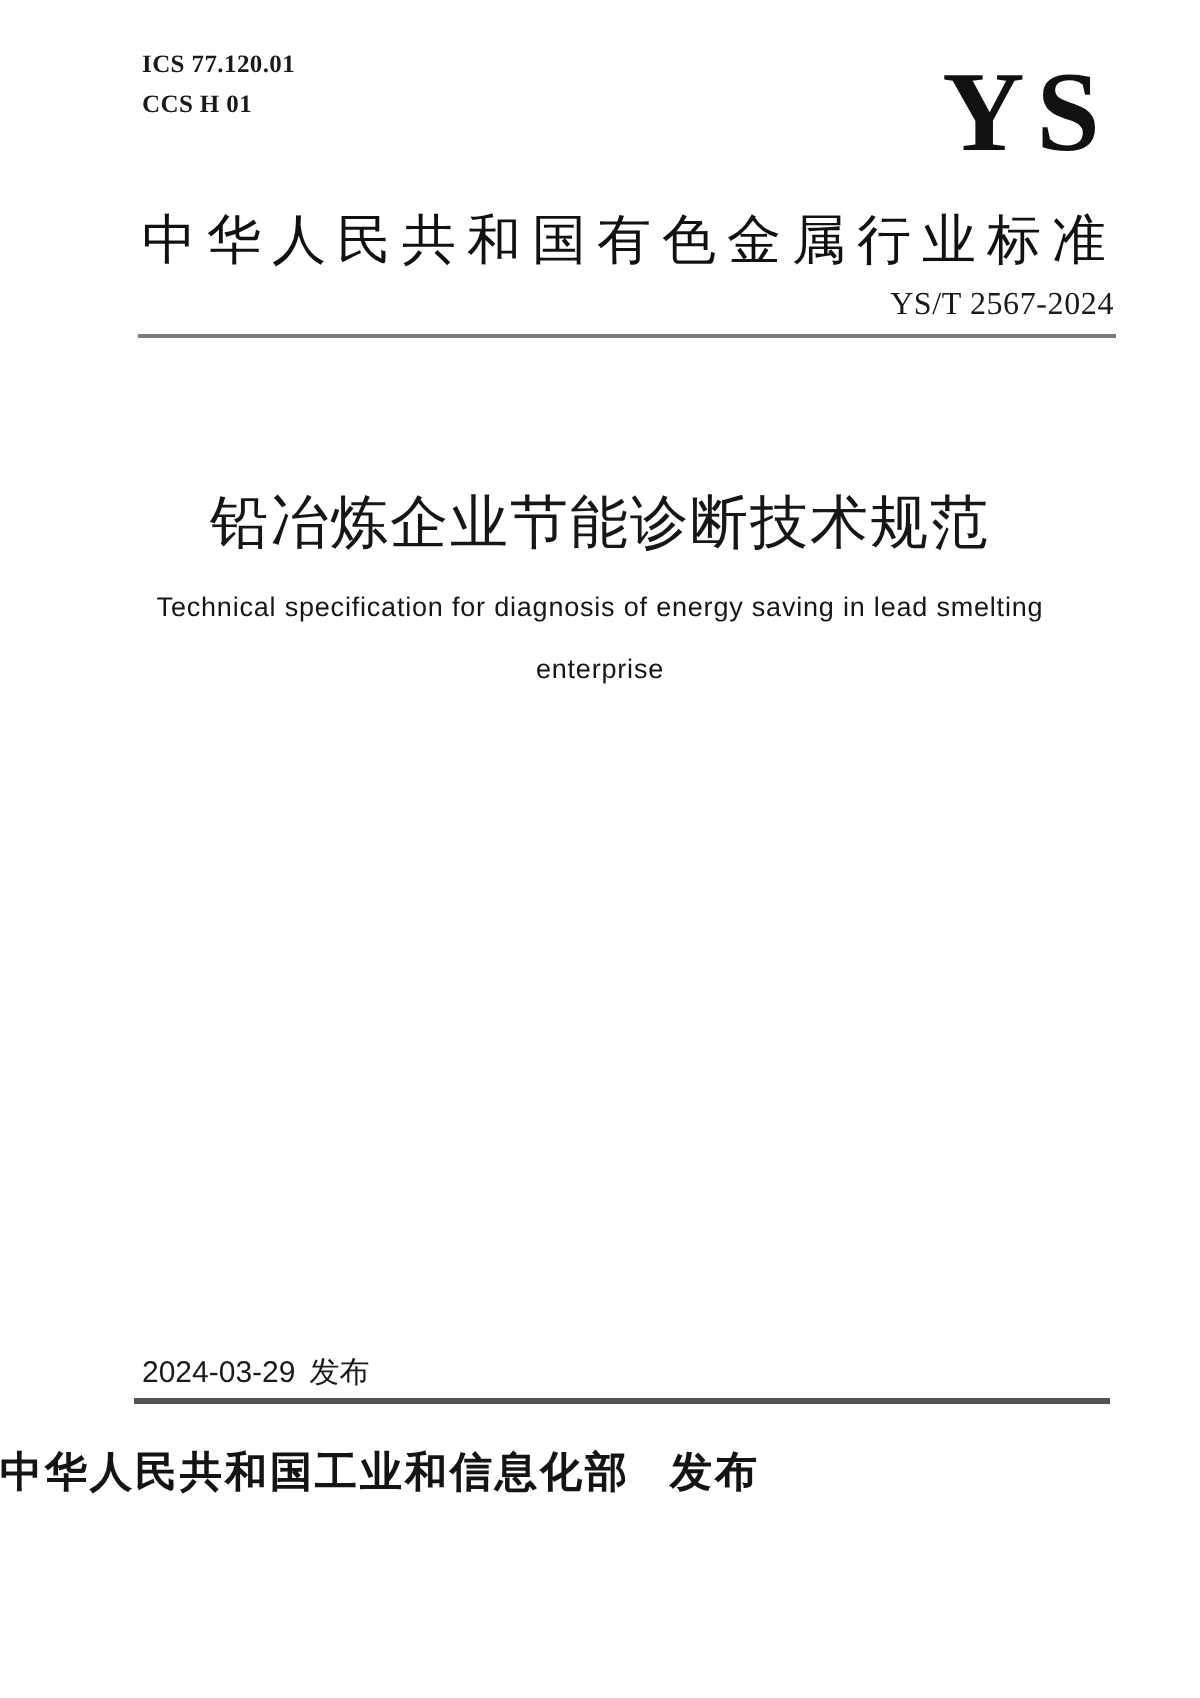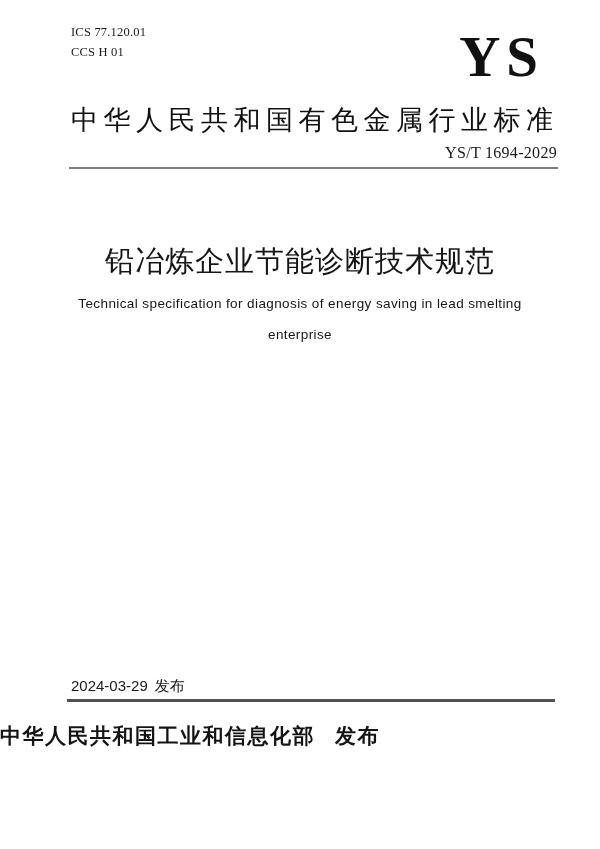--- a/index.html
+++ b/index.html
@@ -19,28 +19,29 @@
 
   
   .ics-block {
     position: absolute;
     top: 22px;
     left: 71px;
     font-size: 12.5px;
     line-height: 20px;
     letter-spacing: 0.2px;
     color: #1a1a1a;
+    font-weight: bold;
   }
   .ics-block div { white-space: nowrap; }
 
   
   .logo {
     position: absolute;
     top: 28px;
-    right: 56px;
+    right: 44px;
     font-family: "Liberation Serif", "DejaVu Serif", serif;
     font-weight: 700;
     font-size: 57px;
     line-height: 1;
     letter-spacing: 6px;
     color: #111111;
   }
 
   
   .standard-name {
@@ -150,21 +151,21 @@
 
   <div class="ics-block">
     <div>ICS 77.120.01</div>
     <div>CCS H 01</div>
   </div>
 
   <div class="logo">YS</div>
 
   <div class="standard-name">中华人民共和国有色金属行业标准</div>
 
-  <div class="standard-code">YS/T 1694-2029</div>
+  <div class="standard-code">YS/T 2567-2024</div>
 
   <div class="rule-thin"></div>
 
   <h1 class="title-zh">铅冶炼企业节能诊断技术规范</h1>
 
   <div class="title-en">
     <div>Technical specification for diagnosis of energy saving in lead smelting</div>
     <div>enterprise</div>
   </div>
 

